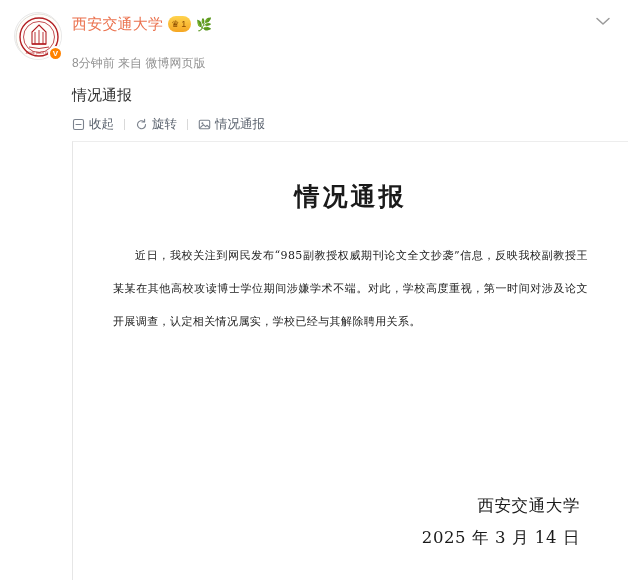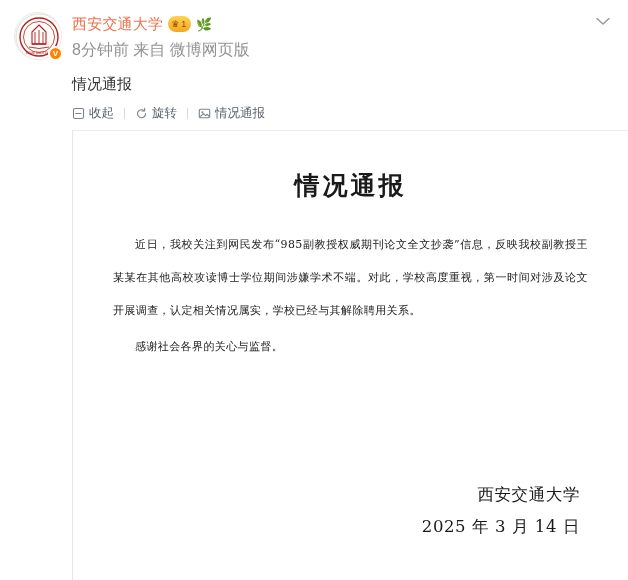--- a/index.html
+++ b/index.html
@@ -87,22 +87,22 @@
     border-radius: 8px;
     background: linear-gradient(180deg,#ffd34d,#f5a623);
     color: #8a4b00;
     font-size: 9px;
     line-height: 16px;
     gap: 2px;
   }
   .medal .crown { font-size: 9px; }
   .leaf-icon { font-size: 13px; line-height: 1; }
   .meta-row {
-    margin-top: 5px;
-    font-size: 16px;
+    margin-top: 20px;
+    font-size: 12px;
     color: #939393;
   }
   .meta-row .src { color: #939393; }
   .chevron {
     position: absolute;
     right: 16px;
     top: 12px;
     width: 18px;
     height: 18px;
     color: #999;
@@ -270,21 +270,20 @@
         </svg>
       </span>
       <span>情况通报</span>
     </span>
   </div>
 
   <div class="image-card">
     <div class="doc">
       <div class="doc-title">情况通报</div>
       <p class="doc-p">近日，我校关注到网民发布“985副教授权威期刊论文全文抄袭”信息，反映我校副教授王某某在其他高校攻读博士学位期间涉嫌学术不端。对此，学校高度重视，第一时间对涉及论文开展调查，认定相关情况属实，学校已经与其解除聘用关系。</p>
-      <p class="doc-p">感谢社会各界的关心与监督。</p>
       <div class="doc-sign">
         <div>西安交通大学</div>
         <div>2025 年 3 月 14 日</div>
       </div>
     </div>
   </div>
 
 </div>
 
 </body></html>

